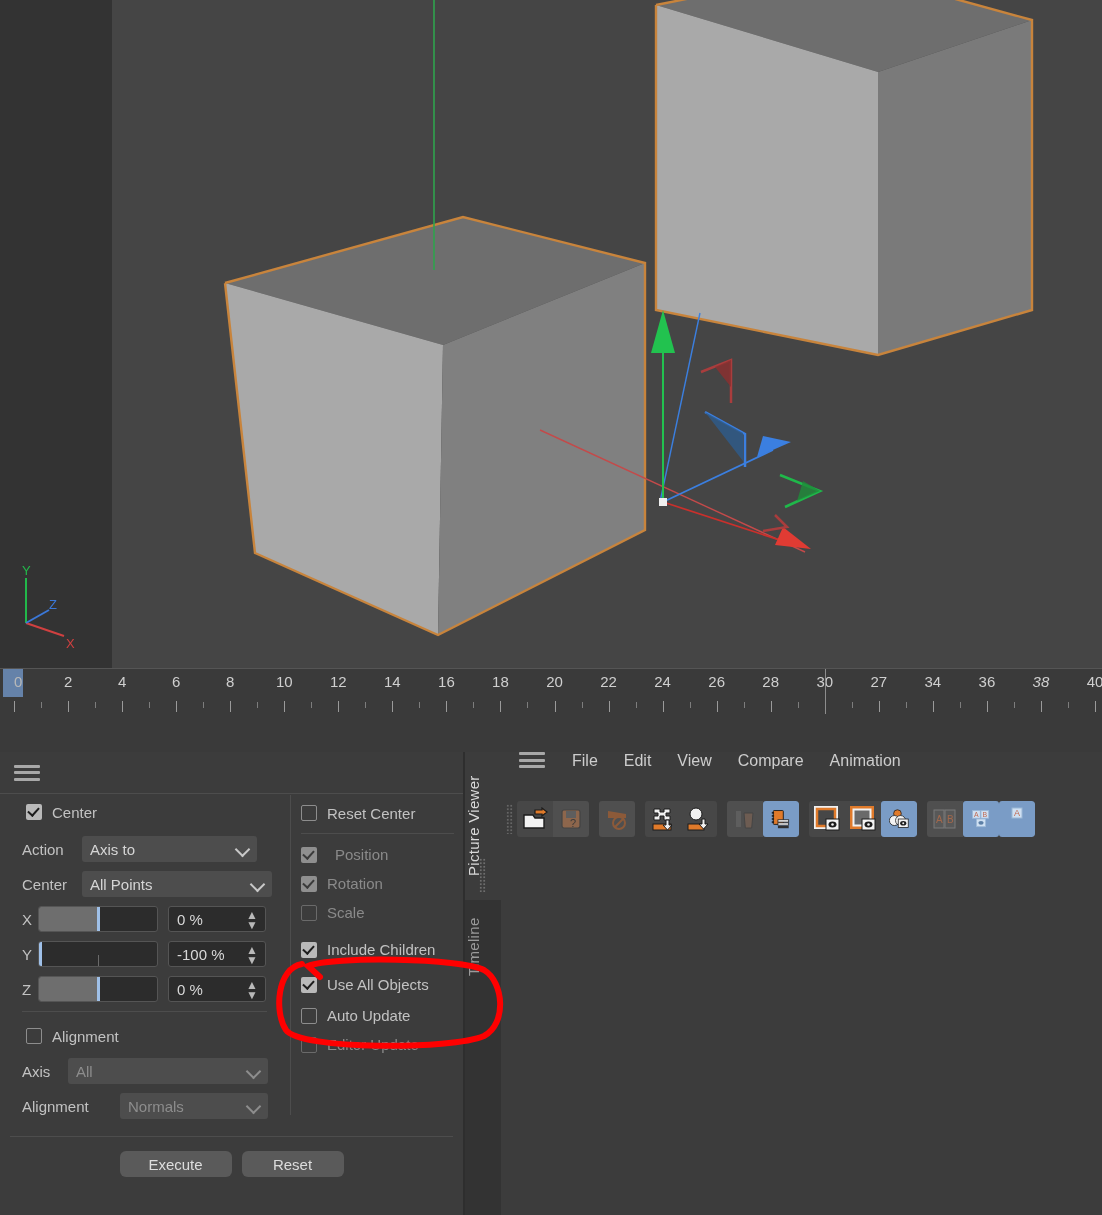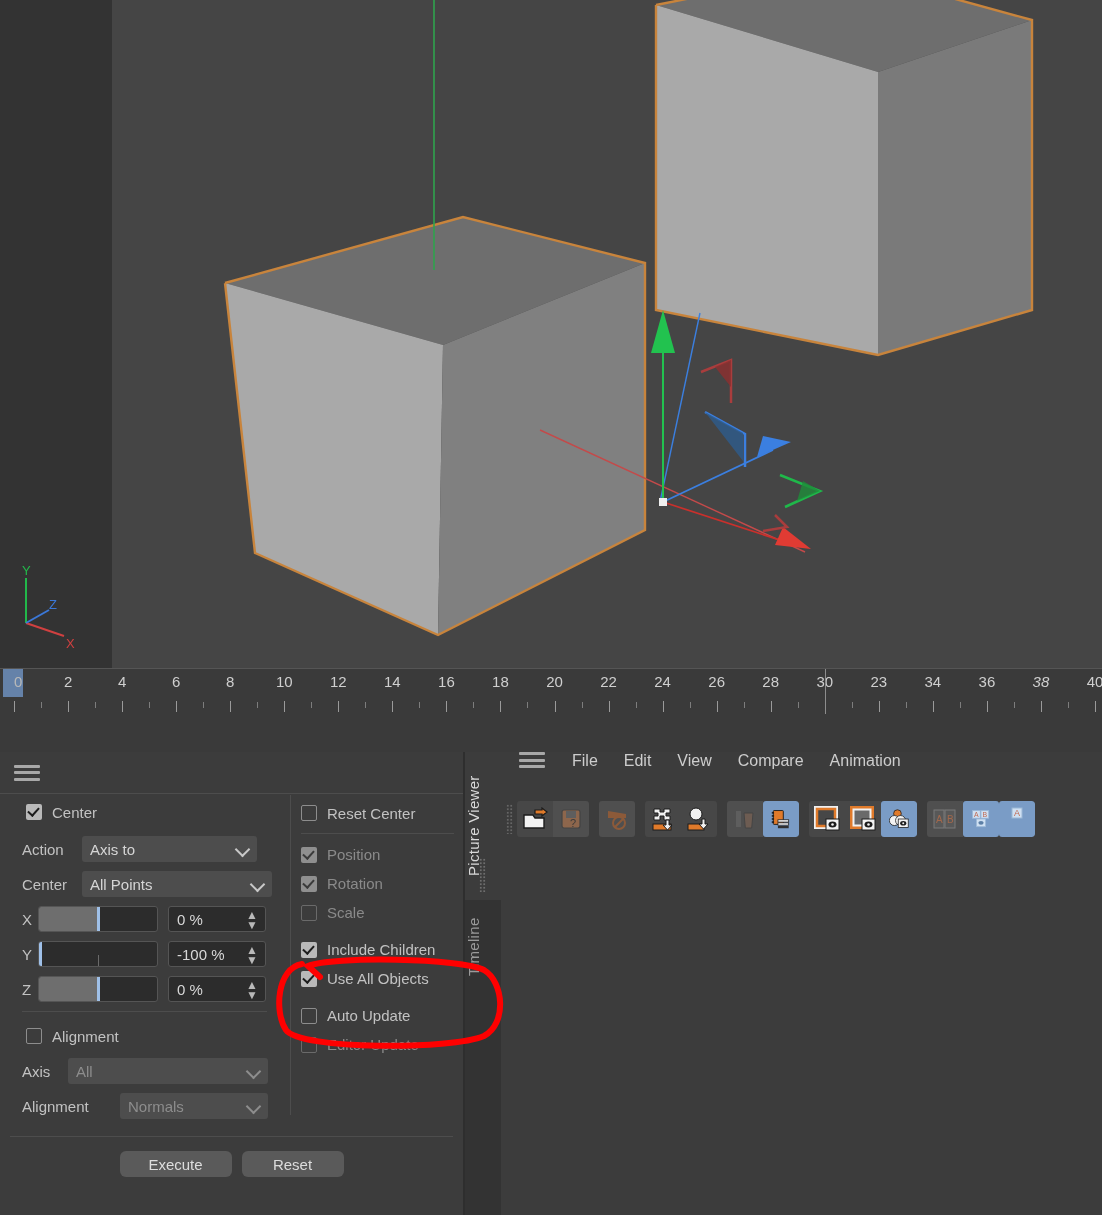--- a/index.html
+++ b/index.html
@@ -191,21 +191,21 @@
       <div class="num" style="left: 338.3px;">12</div>
       <div class="num" style="left: 392.35px;">14</div>
       <div class="num" style="left: 446.4px;">16</div>
       <div class="num" style="left: 500.45px;">18</div>
       <div class="num" style="left: 554.5px;">20</div>
       <div class="num" style="left: 608.55px;">22</div>
       <div class="num" style="left: 662.6px;">24</div>
       <div class="num" style="left: 716.65px;">26</div>
       <div class="num" style="left: 770.7px;">28</div>
       <div class="num" style="left: 824.75px;">30</div>
-      <div class="num" style="left: 878.8px;">23</div>
+      <div class="num" style="left: 878.8px;">27</div>
       <div class="num" style="left: 932.85px;">34</div>
       <div class="num" style="left: 986.9px;">36</div>
       <div class="num" style="left: 1040.95px; font-style: italic;">38</div>
       <div class="num" style="left: 1095px;">40</div>
     </div>
   <div class="cursor0">
     <span>0</span>
   </div>
   <div class="tickrow" id="rulerTicks">
       <div class="tick major" style="left: 14px;"></div>
@@ -355,38 +355,38 @@
         </div>
       </div>
 
       <div class="rcol">
         <div class="row" style="padding-left:10px;height:36px;margin-bottom:2px;">
           <span class="chk off"></span>
           <span class="lbl" style="margin-left:10px;">Reset Center</span>
         </div>
         <div class="divider" style="margin:2px 10px 6px 10px;"></div>
 
-        <div class="row" style="padding-left:10px;height:29px;margin-bottom:0;">
+        <div class="row" style="padding-left:10px;height:29px;margin-bottom:0;gap:8px;">
           <span class="chk ondim"></span>
           <span class="lbl dim" style="margin-left:10px;">Position</span>
         </div>
         <div class="row" style="padding-left:10px;height:29px;margin-bottom:0;">
           <span class="chk ondim"></span>
           <span class="lbl dim" style="margin-left:10px;">Rotation</span>
         </div>
         <div class="row" style="padding-left:10px;height:29px;margin-bottom:0;">
           <span class="chk offdim"></span>
           <span class="lbl dim" style="margin-left:10px;">Scale</span>
         </div>
 
         <div class="row" style="padding-left:10px;height:29px;margin-bottom:0;margin-top:8px;">
           <span class="chk on"></span>
           <span class="lbl" style="margin-left:10px;">Include Children</span>
         </div>
-        <div class="row" style="padding-left:10px;height:29px;margin-bottom:0;">
+        <div class="row" style="padding-left:10px;height:29px;margin-bottom:0;align-items:flex-end;">
           <span class="chk on"></span>
           <span class="lbl" style="margin-left:10px;">Use All Objects</span>
         </div>
 
         <div class="row" style="padding-left:10px;height:29px;margin-bottom:0;margin-top:8px;">
           <span class="chk off"></span>
           <span class="lbl" style="margin-left:10px;">Auto Update</span>
         </div>
         <div class="row" style="padding-left:10px;height:29px;margin-bottom:0;">
           <span class="chk offdim"></span>

